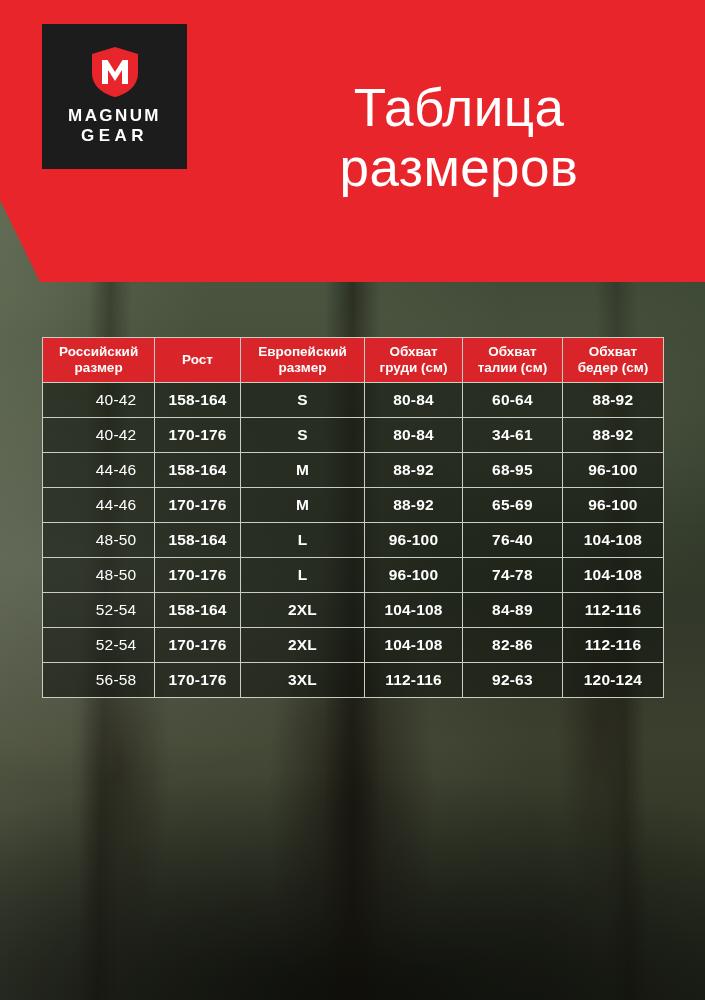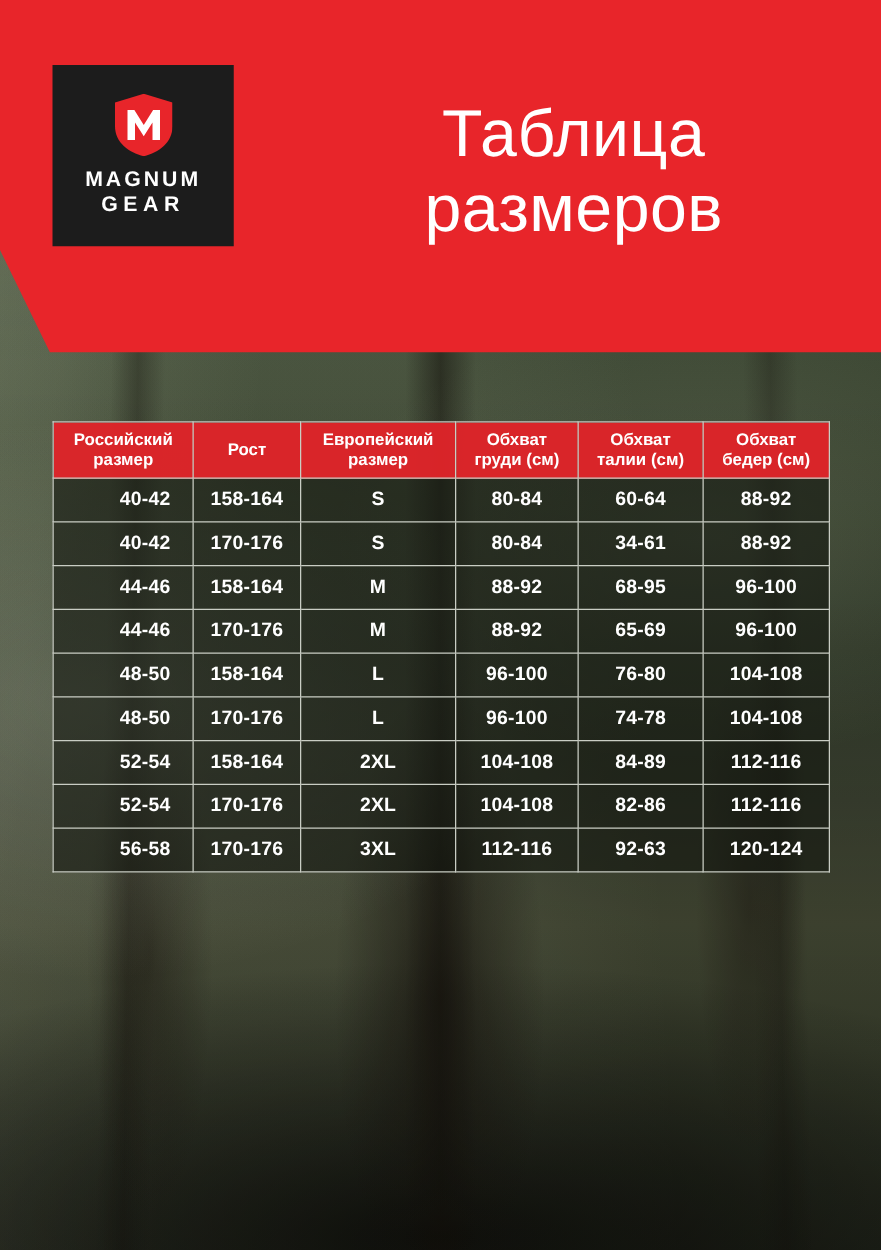--- a/index.html
+++ b/index.html
@@ -89,21 +89,20 @@
     position: absolute;
     left: 42px;
     top: 24px;
     width: 145px;
     height: 145px;
     background: #1c1c1c;
     display: flex;
     flex-direction: column;
     align-items: center;
     justify-content: center;
-    margin-top: 28px;
   }
   .logo-mark {
     width: 46px;
     height: 50px;
     margin-bottom: 9px;
   }
   .logo-text {
     color: #ffffff;
     font-size: 17px;
     font-weight: bold;
@@ -139,21 +138,21 @@
     font-size: 13.5px;
     font-weight: bold;
     line-height: 1.18;
     height: 42px;
   }
   table.size-table thead th.hl { background: rgba(232, 37, 42, 0.92); }
   table.size-table tbody td {
     font-weight: bold;
     letter-spacing: 0.2px;
   }
-  table.size-table tbody td:first-child { font-weight: bold; padding-left: 39px; }
+  table.size-table tbody td:first-child { font-weight: normal; padding-left: 39px; }
 </style>
 </head>
 <body>
 
 <div class="page">
 
   <div class="bg"></div>
   <div class="bg-trunks"></div>
   <div class="bg-haze"></div>
 
@@ -221,21 +220,21 @@
           <td>M</td>
           <td>88-92</td>
           <td>65-69</td>
           <td>96-100</td>
         </tr>
         <tr>
           <td>48-50</td>
           <td>158-164</td>
           <td>L</td>
           <td>96-100</td>
-          <td>76-80</td>
+          <td>76-40</td>
           <td>104-108</td>
         </tr>
         <tr>
           <td>48-50</td>
           <td>170-176</td>
           <td>L</td>
           <td>96-100</td>
           <td>74-78</td>
           <td>104-108</td>
         </tr>

